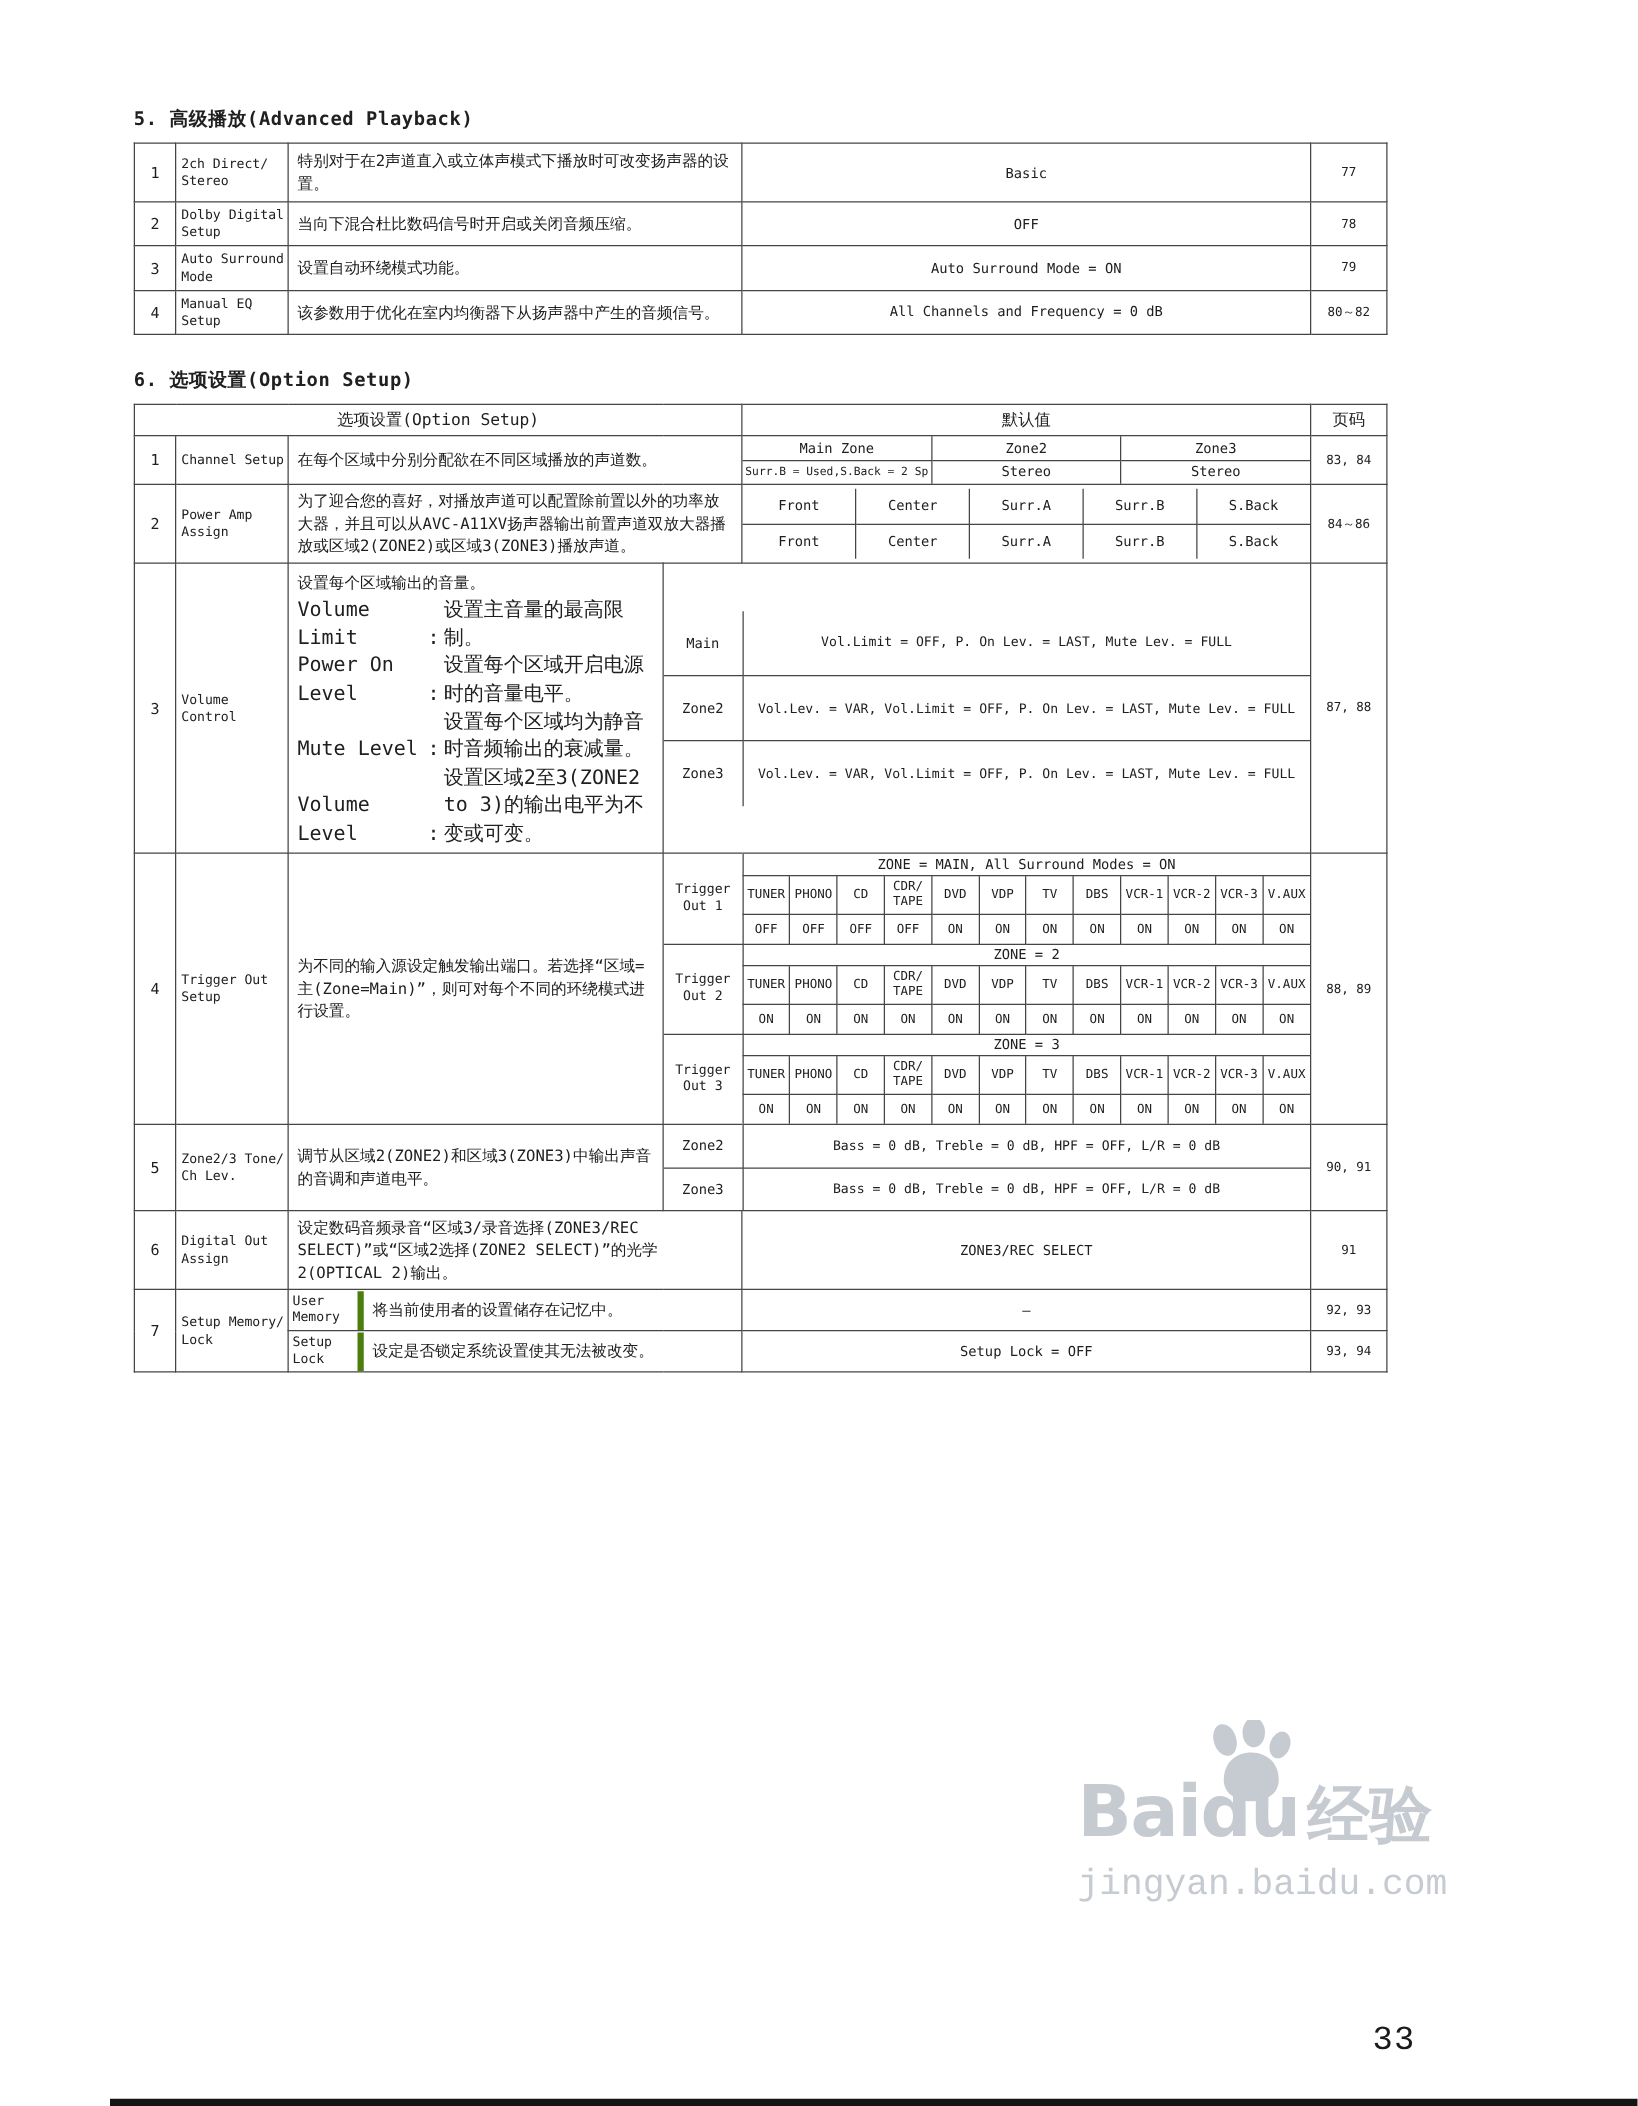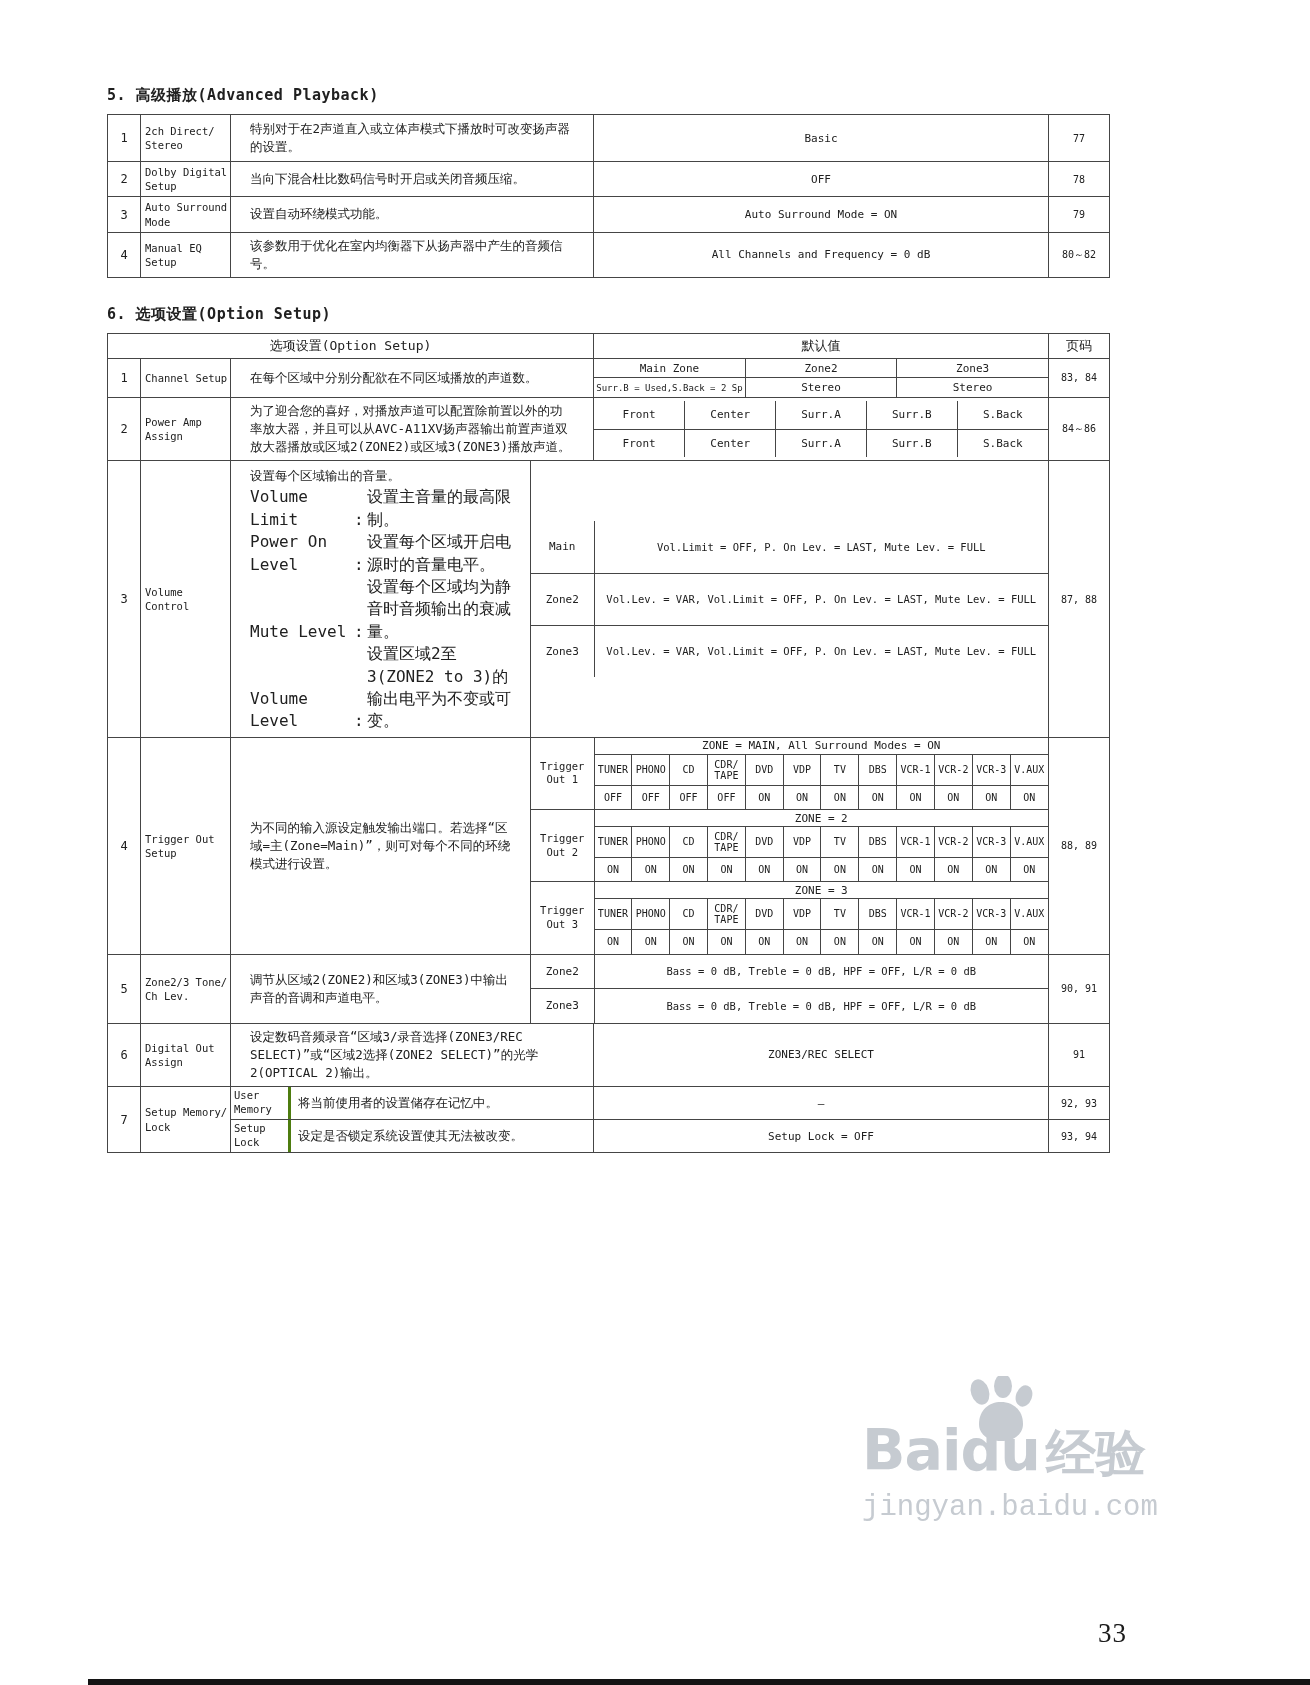--- a/index.html
+++ b/index.html
@@ -6,21 +6,21 @@
   html,body{width:1310px;height:1685px}
   body{background:#ffffff;font-family:"DejaVu Sans Mono","Liberation Mono",monospace;color:#202020;position:relative;overflow:hidden}
   .content{position:absolute;left:107px;top:86px;width:1002px}
   .sec-title{font-size:15px;font-weight:700;letter-spacing:.5px;margin-bottom:9px}
   .sec6{margin-top:27px}
   table.tbl{border-collapse:collapse;table-layout:fixed;width:1002px}
   .tbl>tbody>tr>td,.tbl>tbody>tr>th{border:1px solid #454545;vertical-align:middle}
   .tbl th{font-weight:400;font-size:13px;text-align:center;padding:3px 2px}
   td.num{text-align:center;font-size:12px}
   td.lbl{font-size:10.5px;padding:3px 2px 3px 4px;line-height:1.35}
-  td.desc{font-size:12.5px;padding:4px 19px;line-height:1.45;text-align:left}
+  td.desc{font-size:12.5px;padding:4px 7px;line-height:1.45;text-align:left}
   td.vtop{vertical-align:top;padding-top:6px}
   td.def{font-size:11px;text-align:center;padding:2px}
   td.pg{font-size:10px;text-align:center;padding:2px 1px}
   td.nest{padding:0;vertical-align:top}
   table.inner{border-collapse:collapse;table-layout:fixed;width:100%;height:100%;border-style:hidden}
   .inner td{border:1px solid #454545;text-align:center;font-size:11px;padding:1px;vertical-align:middle}
   .inner td.zl{font-size:10.5px;line-height:1.3}
   .inner td.zone{font-size:11px}
   .inner td.src{font-size:10px;line-height:1.15;padding:1px 0}
   .inner td.val{font-size:10px}
@@ -33,23 +33,23 @@
   .ton td{height:34px}
   .trig tr.zr>td{height:17px}
   .trig tr.sr>td{height:31px}
   .trig tr.vr>td{height:24px}
   .desc-intro{margin-bottom:1px}
   .desc-item{display:flex;align-items:flex-end;font-size:16px;line-height:1.4}
   .desc-term{flex:0 0 104px}
   .desc-colon{flex:0 0 13px;text-align:left}
   .desc-text{flex:1}
   .split{display:flex;align-items:stretch;min-height:31px;height:100%}
-  .sublbl{flex:0 0 60px;border-right:3px solid #4d7c0f;display:flex;align-items:center;padding:2px 3px;font-size:10.5px;line-height:1.3}
+  .sublbl{flex:0 0 60px;border-right:5px solid #4d7c0f;display:flex;align-items:center;padding:2px 3px;font-size:10.5px;line-height:1.3}
   .subdesc{flex:1;display:flex;align-items:center;padding:3px 7px;font-size:12.5px}
-  .pagenum{position:absolute;left:1098px;top:1618px;font-family:Liberation Serif, serif;font-size:27px;color:#1b1b1b;letter-spacing:1px}
+  .pagenum{position:absolute;left:1098px;top:1618px;font-family:Liberation Mono, monospace;font-size:27px;color:#1b1b1b;letter-spacing:1px}
   .watermark{position:absolute;left:862px;top:1382px;width:320px;color:#c6cbd1}
   .wm-line{position:relative;margin-top:40px;white-space:nowrap}
   .wm-brand{font-size:57px;font-weight:700;letter-spacing:-1px;line-height:1;font-family:"DejaVu Sans","Liberation Sans",sans-serif}
   .wm-cjk{font-size:50px;font-weight:700;margin-left:6px;line-height:1}
   .wm-url{font-size:29px;margin-top:12px;font-family:Liberation Mono, monospace}
   .paw{position:absolute;left:98px;top:-46px}
   .bottom-bar{position:absolute;left:88px;bottom:0;width:1222px;height:6px;background:#141414}
 </style>
 </head>
 <body>

